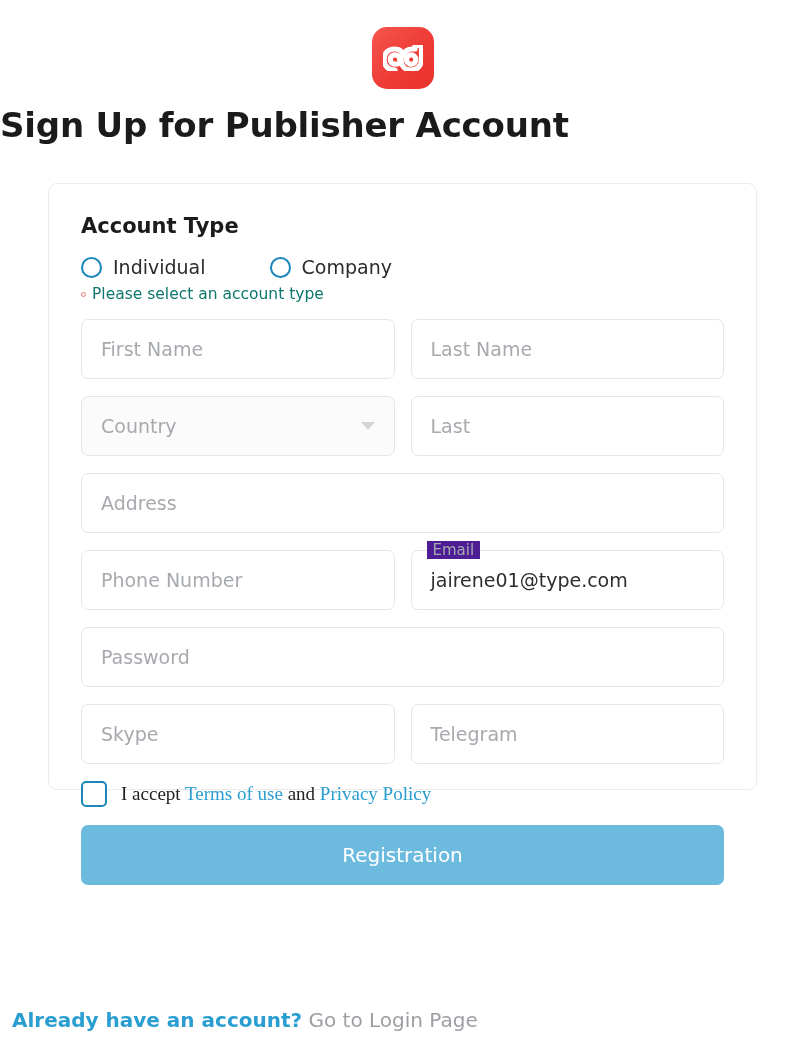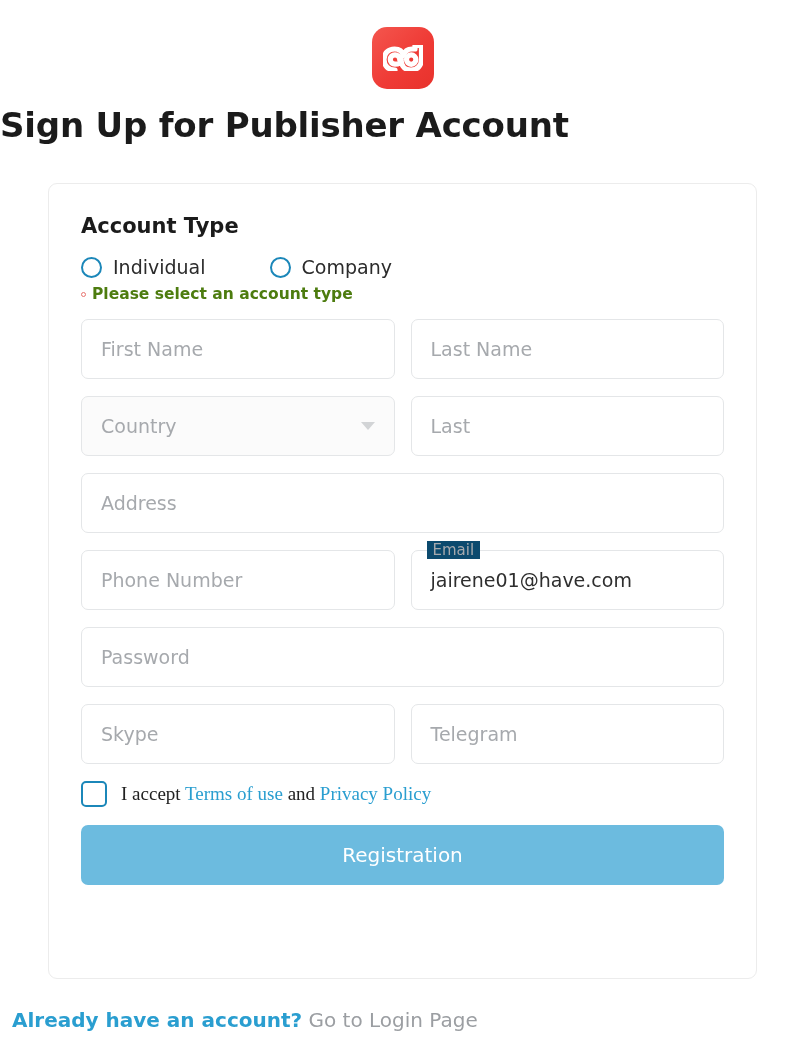--- a/index.html
+++ b/index.html
@@ -51,21 +51,21 @@
     margin: 16px 0 0 0;
     line-height: 1.2;
   }
 
   
   .card {
     position: absolute;
     left: 48px;
     top: 183px;
     width: 709px;
-    height: 796px;
+    height: 607px;
     background: #ffffff;
     border: 1px solid #ececec;
     border-radius: 9px;
     padding: 30px 32px 0 32px;
   }
 
   .section-title {
     font-size: 21px;
     font-weight: bold;
     color: #1b1b1b;
@@ -94,25 +94,24 @@
     flex: 0 0 auto;
   }
   .radio-label {
     font-size: 19px;
     color: #2b2b2b;
     margin-left: 11px;
   }
 
   .error-text {
     font-size: 15.5px;
-    color: #4d7c0f;
+    color: #0f766e;
     margin: 0 0 16px 0;
     display: flex;
     align-items: center;
-    font-weight: bold;
   }
   .error-bullet {
     display: inline-block;
     width: 5px;
     height: 5px;
     border: 1px solid #e8736f;
     border-radius: 50%;
     margin-right: 6px;
     background: transparent;
   }
@@ -155,21 +154,21 @@
   }
 
   
   .field.notched .input-box {
     border-color: #e4e6e8;
   }
   .float-label {
     position: absolute;
     top: -9px;
     left: 16px;
-    background: #0c4a6e;
+    background: #4c1d95;
     padding: 0 6px;
     font-size: 15px;
     color: #a6a9ad;
     line-height: 18px;
   }
 
   
   .terms-row {
     display: flex;
     align-items: center;
@@ -294,21 +293,21 @@
         <div class="input-box">Address</div>
       </div>
     </div>
 
     <div class="row">
       <div class="field">
         <div class="input-box">Phone Number</div>
       </div>
       <div class="field notched">
         <span class="float-label">Email</span>
-        <div class="input-box filled">jairene01@have.com</div>
+        <div class="input-box filled">jairene01@type.com</div>
       </div>
     </div>
 
     <div class="row">
       <div class="field">
         <div class="input-box">Password</div>
       </div>
     </div>
 
     <div class="row">

